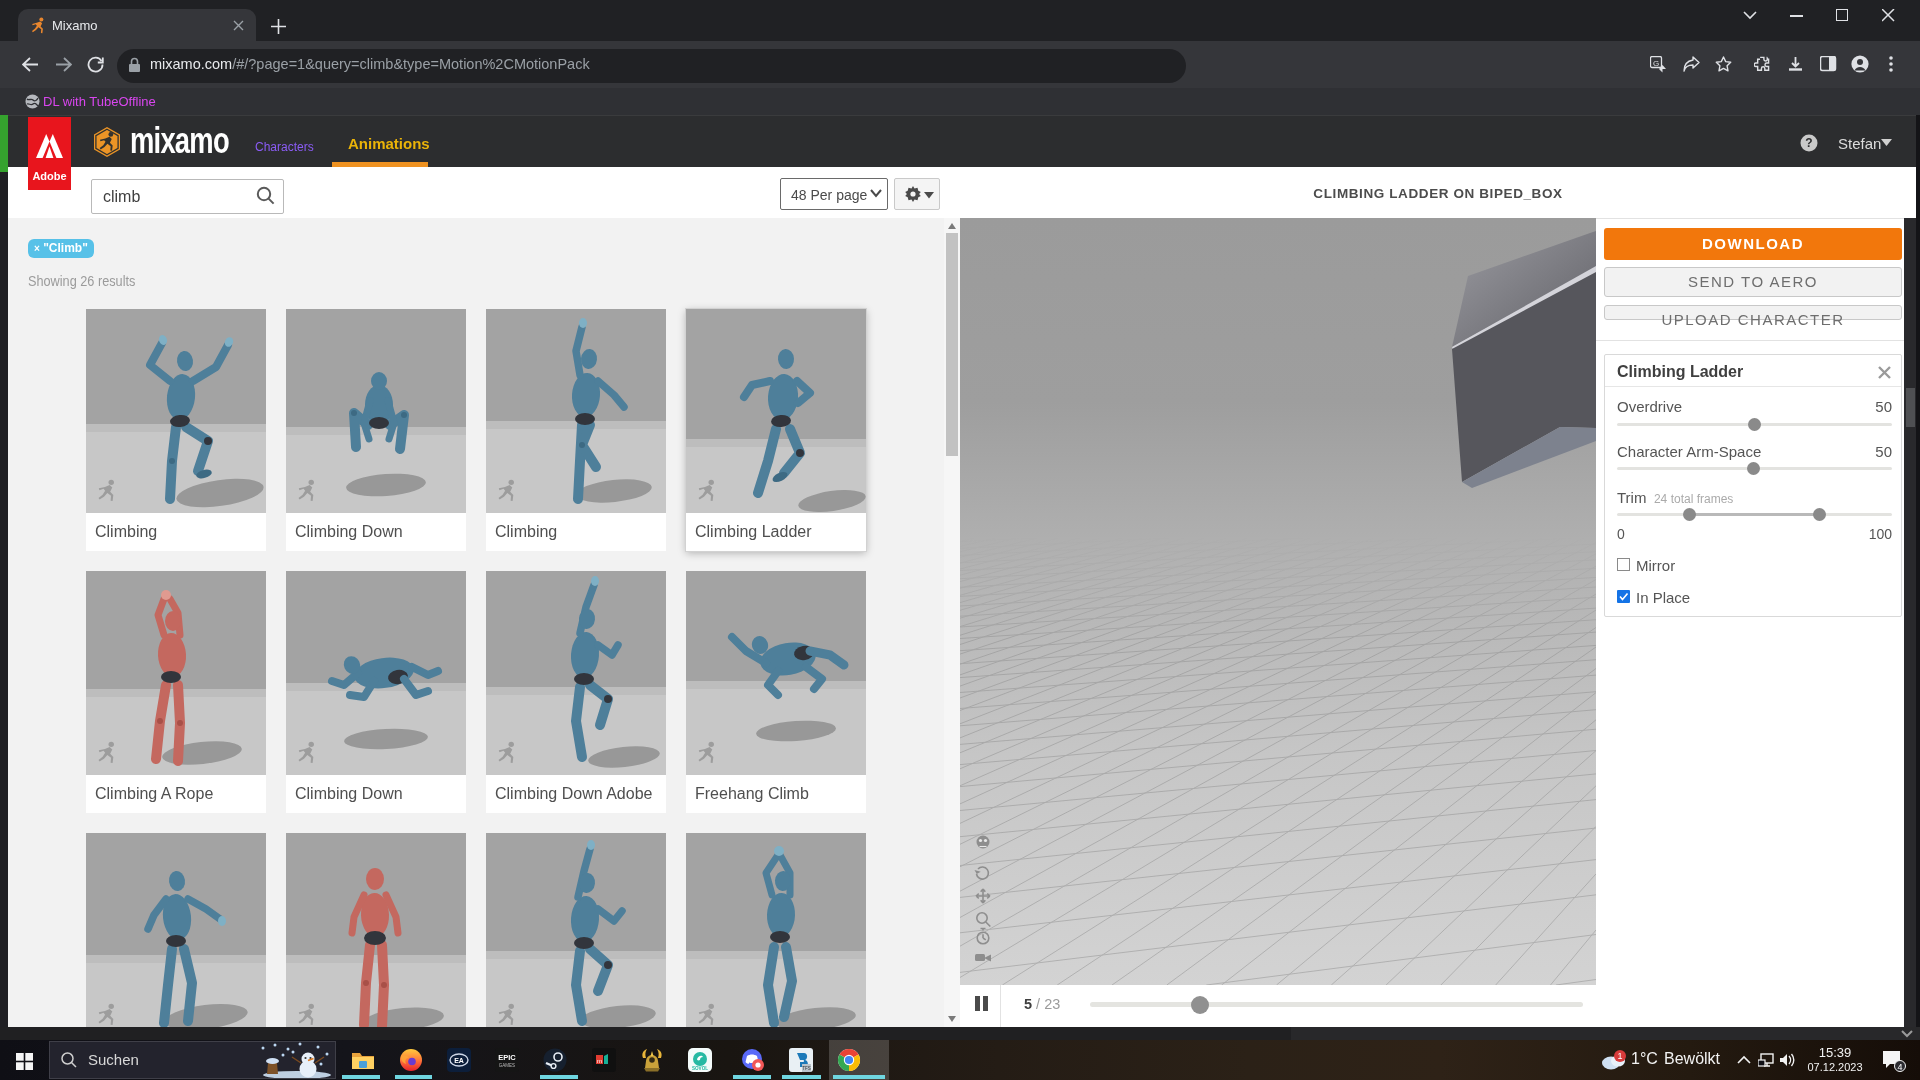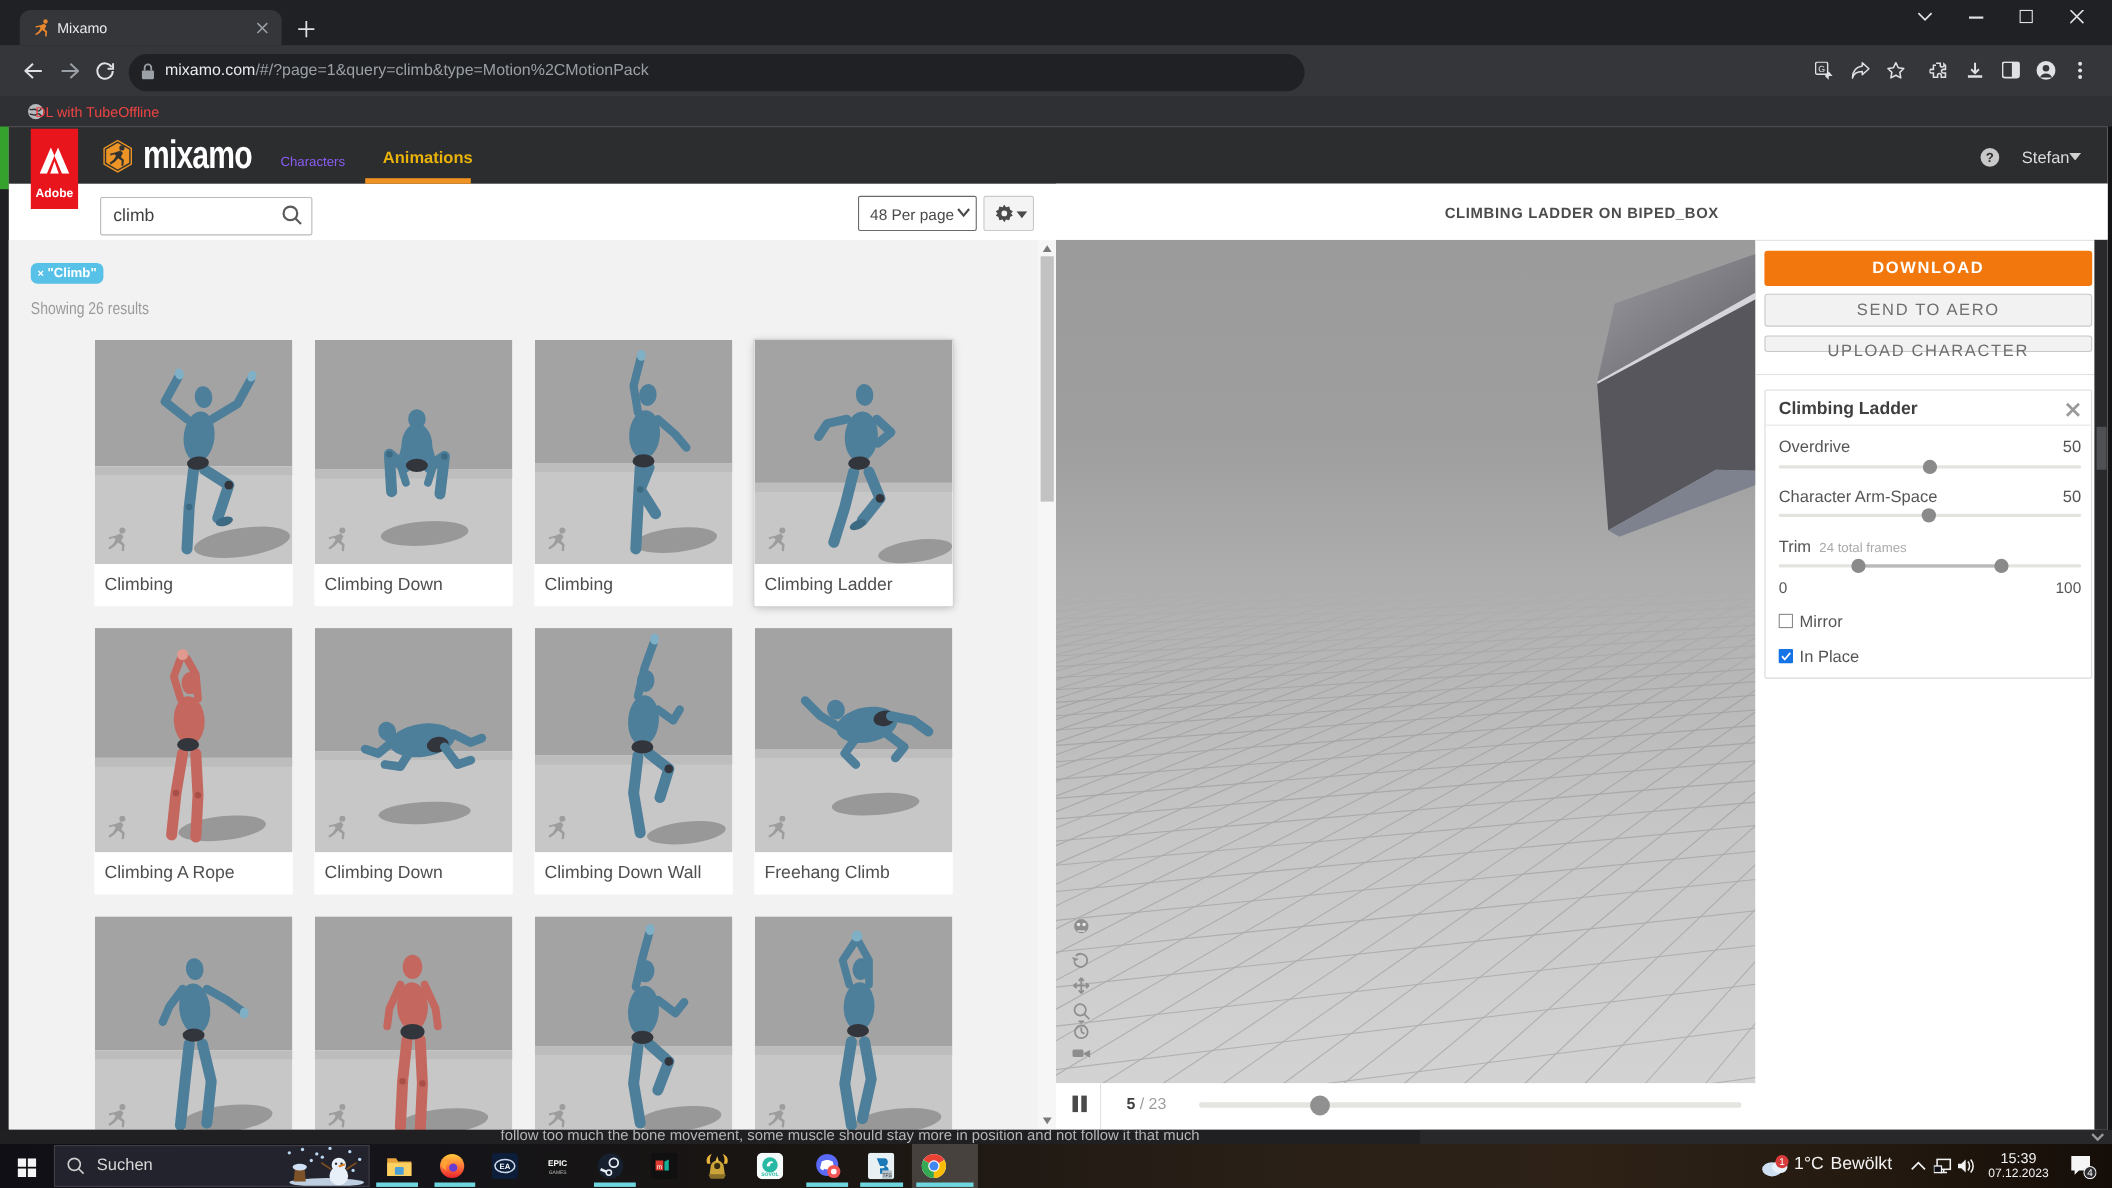--- a/index.html
+++ b/index.html
@@ -91,21 +91,21 @@
     <circle cx="3" cy="3" r="1.8" fill="#dfe1e5"></circle>
     <circle cx="3" cy="9" r="1.8" fill="#dfe1e5"></circle>
     <circle cx="3" cy="15" r="1.8" fill="#dfe1e5"></circle>
   </svg>
 
 <div class="abs" style="left:0;top:88px;width:1920px;height:27px;background:#2f3034"></div>
 <svg class="abs" style="left:25px;top:94px" width="15" height="15">
     <circle cx="7.5" cy="7.5" r="7" fill="#b6b9be"></circle>
     <path d="M2,5 c2,2 4,-1 6,1 s4,0 5,-2 M2,10 c2,-1 4,2 6,0 s4,1 5,2" stroke="#2f3034" stroke-width="1.3" fill="none"></path>
   </svg>
-<div class="abs" style="left:32px;top:94px;font-size:13px;color:#ef4444">DL with TubeOffline</div>
+<div class="abs" style="left:43px;top:94px;font-size:13px;color:#d946ef">DL with TubeOffline</div>
 
 <div class="abs" style="left:8px;top:115px;width:1908px;height:912px;background:#fff"></div>
 
 <div class="abs" style="left:8px;top:115px;width:1908px;height:52px;background:#2c2d2f;border-top:1px solid #3a3b3d"></div>
 <svg class="abs" style="left:91px;top:126px" width="32" height="32" viewBox="0 0 32 32">
     <path d="M16,1 L29,8.5 V23.5 L16,31 L3,23.5 V8.5 Z" fill="#ec9426"></path>
     <path d="M16,3.2 L27.1,9.6 V22.4 L16,28.8 L4.9,22.4 V9.6 Z" fill="none" stroke="#33322f" stroke-width="1.3"></path>
     <g fill="#33322f" transform="translate(6.5,5.5) scale(0.92)">
       <g>
         <circle cx="14.5" cy="3.2" r="2.6"></circle>
@@ -318,21 +318,21 @@
         <path d="M112.0,74.0 L126.0,84.0 L132.0,74.0" fill="none" stroke="#4e7f9a" stroke-width="7.5" stroke-linecap="round" stroke-linejoin="round"></path>
         <ellipse cx="109" cy="10" rx="4" ry="5" fill="#7fb0c5"></ellipse>
         <ellipse cx="101" cy="48" rx="8" ry="10" fill="#4e7f9a" transform="rotate(6 101 48)"></ellipse>
         <g fill="#9d9d9d" transform="translate(10,170) scale(1.05)">
           <g>
             <circle cx="14.5" cy="3.2" r="2.6"></circle>
             <path d="M8.5,7.6 L13,5.8 L15.5,8.2 L13.5,12.2 L16.5,15.2 L15.8,21 L13.9,20.6 L14.3,16 L10.8,13.4 L7.6,16.8 L3.4,19.6 L2.4,18 L6.3,15 L8.7,11.2 L7.2,9.4 L3.2,10.6 L2.7,8.9 Z"></path>
           </g>
         </g>
       </svg></div>
-    <div class="cap">Climbing Down Wall</div>
+    <div class="cap">Climbing Down Adobe</div>
   </div>
 <div class="card" style="left:686px;top:571px;">
     <div class="cimg"><svg width="180" height="204" viewBox="0 0 180 204">
         <rect width="180" height="110" fill="#a3a3a3"></rect>
         <rect y="110" width="180" height="94" fill="#c7c7c7"></rect>
         <rect y="110" width="180" height="8" fill="#bdbdbd"></rect>
         <ellipse cx="110" cy="160" rx="40" ry="10" fill="#8c8c8c" opacity="0.8" transform="rotate(-4 110 160)"></ellipse>
         <ellipse cx="102" cy="88" rx="28" ry="16" fill="#4e7f9a" transform="rotate(-10 102 88)"></ellipse>
         <ellipse cx="118" cy="82" rx="10" ry="7" fill="#32353c" transform="rotate(-10 118 82)"></ellipse>
         <path d="M80.0,92.0 L60.0,80.0 L46.0,66.0" fill="none" stroke="#4e7f9a" stroke-width="8" stroke-linecap="round" stroke-linejoin="round"></path>
@@ -629,21 +629,20 @@
 <svg class="abs" style="left:1619px;top:593px" width="10" height="8">
     <path d="M1,3.5 l2.5,3 5,-6" stroke="#fff" stroke-width="1.6" fill="none"></path>
   </svg>
 <div class="abs" style="left:1636px;top:589px;font-size:15px;color:#555">In Place</div>
 
 <div class="abs" style="left:1904px;top:218px;width:12px;height:809px;background:#29292c"></div>
 <div class="abs" style="left:1906px;top:388px;width:9px;height:39px;background:#4f5053"></div>
 
 <div class="abs" style="left:0;top:1027px;width:1920px;height:13px;background:#202022;overflow:hidden">
   <div class="abs" style="left:1291px;top:0;width:629px;height:13px;background:#28282a"></div>
-  <div class="abs" style="left:455px;top:-3px;font-size:13.5px;color:#b5b6b8;white-space:nowrap">follow too much the bone movement, some muscle should stay more in position and not follow it that much</div>
   <svg class="abs" style="left:1898px;top:1px" width="18" height="12">
       <path d="M4,3 l5,5 5,-5" stroke="#9a9a9a" stroke-width="2" fill="none"></path>
     </svg>
 </div>
 
 <div class="abs" style="left:0;top:1040px;width:1920px;height:40px;background:linear-gradient(90deg,#0f0f15 0%,#14141a 18%,#191511 38%,#241c15 52%,#2b2117 65%,#2e2217 75%,#241a10 88%,#150d08 100%)"></div>
 <div class="abs" style="left:829px;top:1040px;width:60px;height:40px;background:rgba(255,255,255,0.18)"></div>
 <svg class="abs" style="left:16px;top:1053px" width="17" height="17">
     <rect x="0" y="0" width="7.7" height="7.7" fill="#f5f5f5"></rect>
     <rect x="9.3" y="0" width="7.7" height="7.7" fill="#f5f5f5"></rect>

